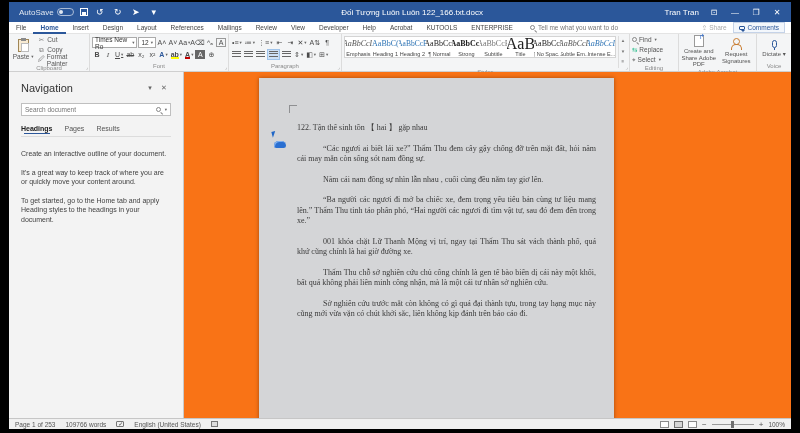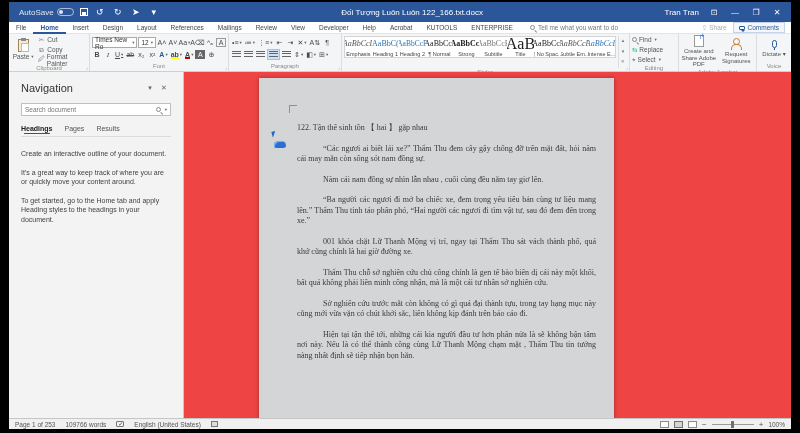--- a/index.html
+++ b/index.html
@@ -119,21 +119,21 @@
     display:flex; align-items:center; padding:0 3px; gap:3px; }
   .searchbox input { flex:1; border:none; outline:none; font-size:6.5px; color:#444;
     font-family:"Liberation Sans",sans-serif; background:transparent; }
   .navtabs { display:flex; gap:12px; margin-top:9px; border-bottom:1px solid #dcdcdc;
     font-size:7px; color:#555; padding-bottom:4px; }
   .navtab.active { color:#222; font-weight:bold; box-shadow:0 5px 0 -3px #2b579a; }
   .navhelp { margin-top:12px; font-size:7px; line-height:9.5px; color:#3f3f3f; }
   .navhelp p { margin-bottom:9px; }
 
   
-  .docarea { flex:1; background:#ef4444; position:relative; overflow:hidden; }
+  .docarea { flex:1; background:#f97316; position:relative; overflow:hidden; }
   .page { position:absolute; left:75px; top:6px; width:355px; height:420px;
     background:#d4d5d7; box-shadow:0 0 4px rgba(0,0,0,.35);
     padding:45px 18px 0 38px; }
   .cropmark { position:absolute; left:30px; top:27px; width:8px; height:8px;
     border-top:1px solid #8f9092; border-left:1px solid #8f9092; }
   .cursor-ptr { position:absolute; left:13px; top:53px; width:0; height:0;
     border-left:4px solid #1e66c7; border-right:3px solid transparent;
     border-bottom:6px solid transparent; transform:rotate(-15deg); }
   .ink-blob { position:absolute; left:15px; top:63px; width:12px; height:7px;
     background:#2a6fd1; border-radius:6px 6px 3px 3px; box-shadow:inset 1px 1px 0 #7fb0ef; }
@@ -466,21 +466,20 @@
         <span class="ink-blob"></span>
         <div class="doc-text">
 
         <p>122. Tận thế sinh tồn 【 hai 】 gặp nhau</p>
             <p>“Các ngươi ai biết lái xe?” Thẩm Thu đem cây gậy chống đỡ trên mặt đất, hỏi năm cái may mắn còn sống sót nam đồng sự.</p>
             <p>Năm cái nam đồng sự nhìn lẫn nhau , cuối cùng đều nắm tay giơ lên.</p>
             <p>“Ba người các ngươi đi mở ba chiếc xe, đem trọng yếu tiêu bản cùng tư liệu mang lên.” Thẩm Thu tỉnh táo phân phó, “Hai người các ngươi đi tìm vật tư, sau đó đem đến trong xe.”</p>
             <p>001 khóa chặt Lữ Thanh Mộng vị trí, ngay tại Thẩm Thu sát vách thành phố, quá khứ cũng chính là hai giờ đường xe.</p>
             <p>Thẩm Thu chỗ sở nghiên cứu chủ công chính là gen tế bào biến dị cái này một khối, bất quá không phải liên minh công nhận, mà là một cái tư nhân sở nghiên cứu.</p>
             <p>Sở nghiên cứu trước mắt còn không có gì quá đại thành tựu, trong tay hạng mục này cũng mới vừa vặn có chút khởi sắc, liên không kịp đánh trên báo cáo đi.</p>
-            <p>Hiện tại tận thế tới, những cái kia người đầu tư hơn phân nửa là sẽ không bận tâm nơi này. Nếu là có thể thành công cùng Lữ Thanh Mộng chạm mặt , Thẩm Thu tin tưởng nàng nhất định sẽ tiếp nhận bọn hắn.</p>
           </div>
       </div>
     </div>
   </div>
 
   <div class="statusbar">
     <span>Page 1 of 253</span>
     <span>109766 words</span>
     <span class="sb-ic">
         <span class="book"></span>

